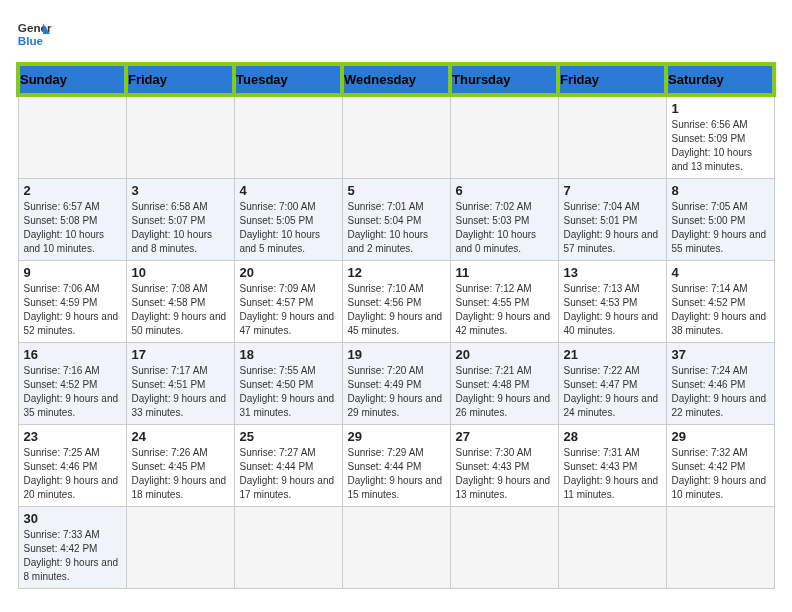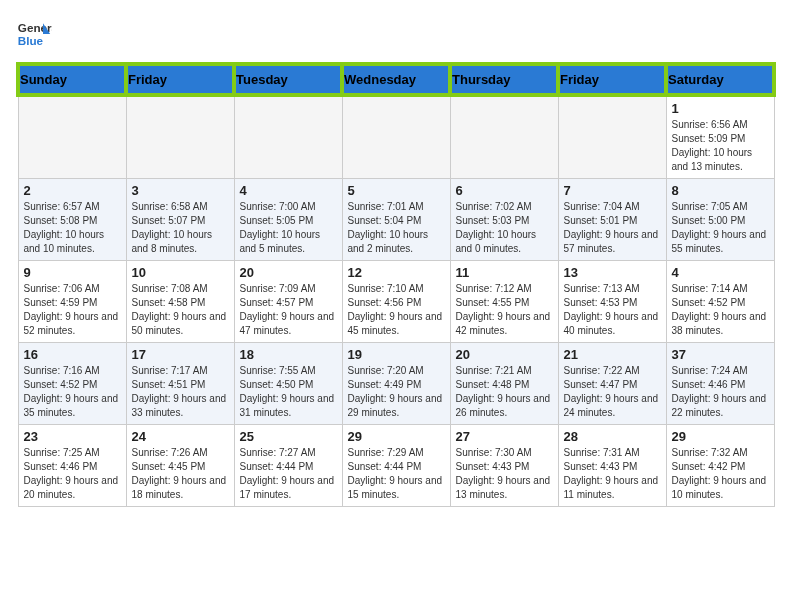--- a/index.html
+++ b/index.html
@@ -293,14 +293,28 @@
 Sunset: 4:43 PM
 Daylight: 9 hours and 11 minutes.</div>
         </td>
         <td>
           <span class="day-num">29</span>
           <div class="day-info">Sunrise: 7:32 AM
 Sunset: 4:42 PM
 Daylight: 9 hours and 10 minutes.</div>
         </td>
       </tr>
+      <tr class="row-shaded">
+        <td>
+          <span class="day-num">30</span>
+          <div class="day-info">Sunrise: 7:33 AM
+Sunset: 4:42 PM
+Daylight: 9 hours and 8 minutes.</div>
+        </td>
+        <td class="empty"></td>
+        <td class="empty"></td>
+        <td class="empty"></td>
+        <td class="empty"></td>
+        <td class="empty"></td>
+        <td class="empty"></td>
+      </tr>
     </tbody>
 </table>
 
 </body></html>

